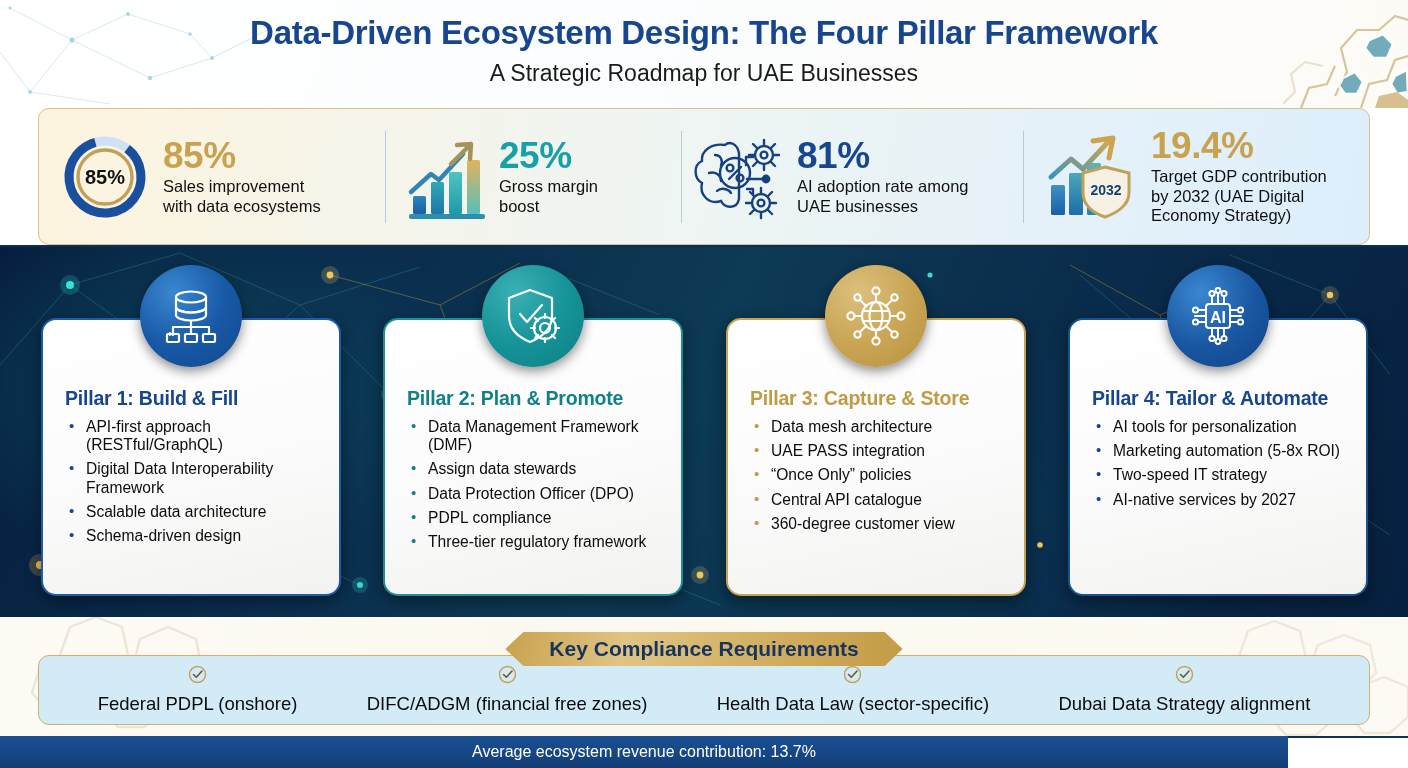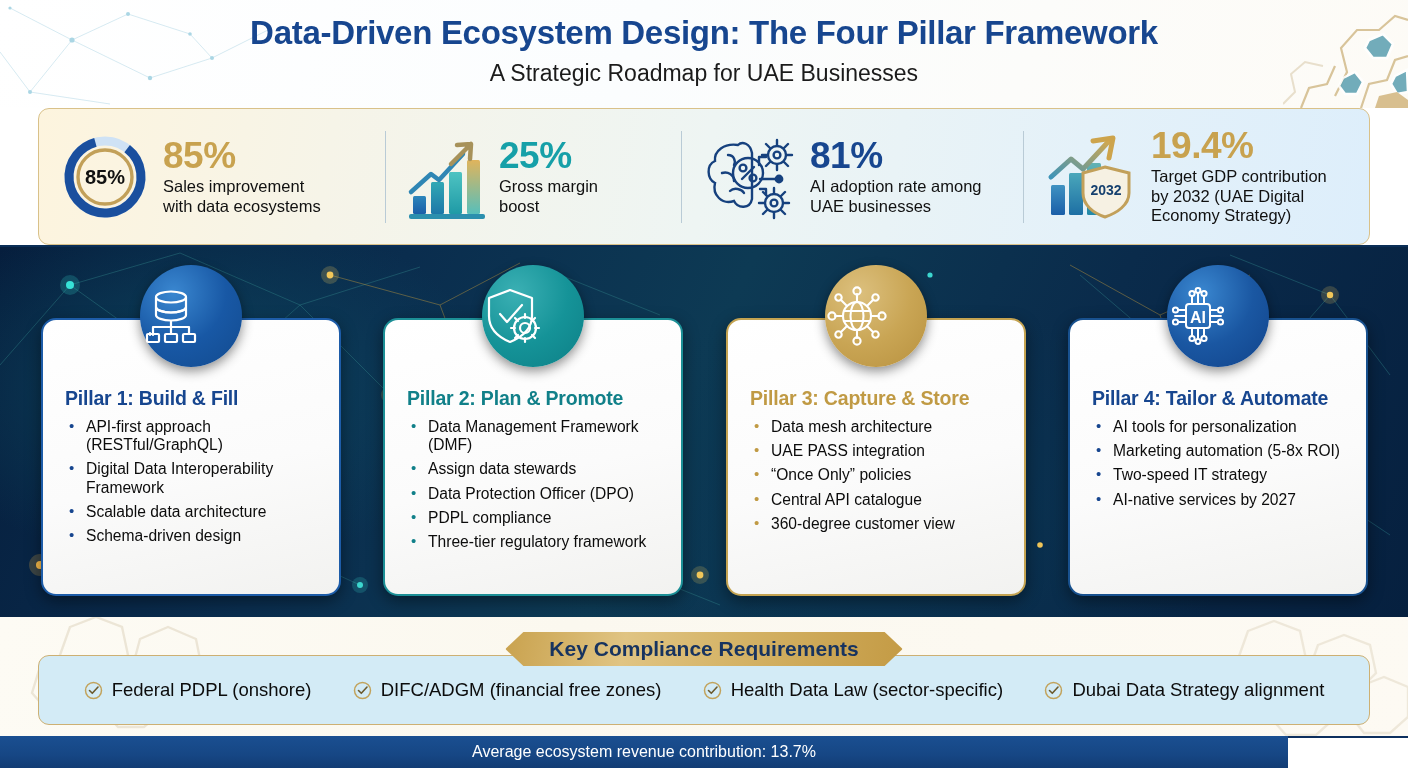--- a/index.html
+++ b/index.html
@@ -34,21 +34,21 @@
     border:1.5px solid #d9c189; border-radius:11px;
     display:flex; align-items:center;
   }
   .stat { display:flex; align-items:center; height:108px; position:relative; }
   .stat + .stat::before {
     content:""; position:absolute; left:0; top:8px; bottom:8px; width:1px;
     background:#b9cbd6;
   }
   .s1 { width:346px; padding-left:20px; }
   .s2 { width:296px; padding-left:22px; }
-  .s3 { width:342px; padding-left:23px; }
+  .s3 { width:342px; padding-left:10px; }
   .s4 { width:346px; padding-left:20px; }
   .stat-ico { flex:0 0 auto; display:flex; align-items:center; justify-content:center; }
   .stat-txt { padding-left:12px; }
   .stat-num { font-size:37px; font-weight:bold; line-height:1.0; letter-spacing:-.5px; }
   .n-gold { color:#c8a24f; }
   .n-teal { color:#16a0a8; }
   .n-navy { color:#17468f; }
   .stat-lbl { font-size:16.5px; color:#111; line-height:1.18; margin-top:3px; }
 
   
@@ -72,21 +72,21 @@
     box-shadow:0 5px 16px rgba(0,0,0,.42);
   }
   .c1 { left:41px;   border:2px solid #1d5ca8; }
   .c2 { left:383px;  border:2px solid #1c8f96; }
   .c3 { left:726px;  border:2px solid #c4a351; }
   .c4 { left:1068px; border:2px solid #18518f; }
 
   .badge {
     position:absolute; top:-55px; left:50%; transform:translateX(-50%);
     width:102px; height:102px; border-radius:50%;
-    display:flex; align-items:center; 
+    display:flex; align-items:center; justify-content:center;
     box-shadow:0 4px 12px rgba(0,0,0,.45);
   }
   .b1 { background:radial-gradient(circle at 33% 27%,#3a87d0 0%,#1858a5 52%,#124a8e 100%); }
   .b2 { background:radial-gradient(circle at 33% 27%,#3bb0b4 0%,#159398 52%,#0d7f86 100%); }
   .b3 { background:radial-gradient(circle at 33% 27%,#dcc07e 0%,#c9a554 52%,#b8913f 100%); }
   .b4 { background:radial-gradient(circle at 33% 27%,#3a87d0 0%,#1a57a2 52%,#11438a 100%); }
 
   .card h3 { font-size:19.5px; font-weight:bold; margin:51px 0 8px 4px; letter-spacing:-.2px; }
   .h1c { color:#17468f; }
   .h2c { color:#118089; }
@@ -117,21 +117,21 @@
   }
   .bot-orn { position:absolute; left:30px; top:0; width:220px; height:119px; opacity:.5; }
   .bot-orn2 { position:absolute; right:0; top:0; width:190px; height:119px; opacity:.45; }
 
   .comp-box {
     position:absolute; left:38px; top:655px; width:1332px; height:70px;
     background:#d3ebf6; border:1.5px solid #cdb073; border-radius:11px;
     display:flex; align-items:center; justify-content:space-around;
     padding:0 24px;
   }
-  .comp-item { display:flex; align-items:center; gap:9px; font-size:18.5px; color:#0c0c0c; }
+  .comp-item { display:flex; align-items:center; gap:9px; font-size:18.5px; color:#0c0c0c;flex-direction:column; }
 
   .banner {
     position:absolute; left:50%; transform:translateX(-50%); top:632px;
     height:34px; z-index:5;
     display:flex; align-items:center; justify-content:center;
   }
   .banner-shape {
     background:linear-gradient(100deg,#c9a24e 0%,#e0c483 30%,#d6b569 55%,#c49b45 100%);
     padding:5px 44px; font-size:21px; font-weight:bold; color:#17335f;
     clip-path:polygon(18px 0,calc(100% - 18px) 0,100% 50%,calc(100% - 18px) 100%,18px 100%,0 50%);

